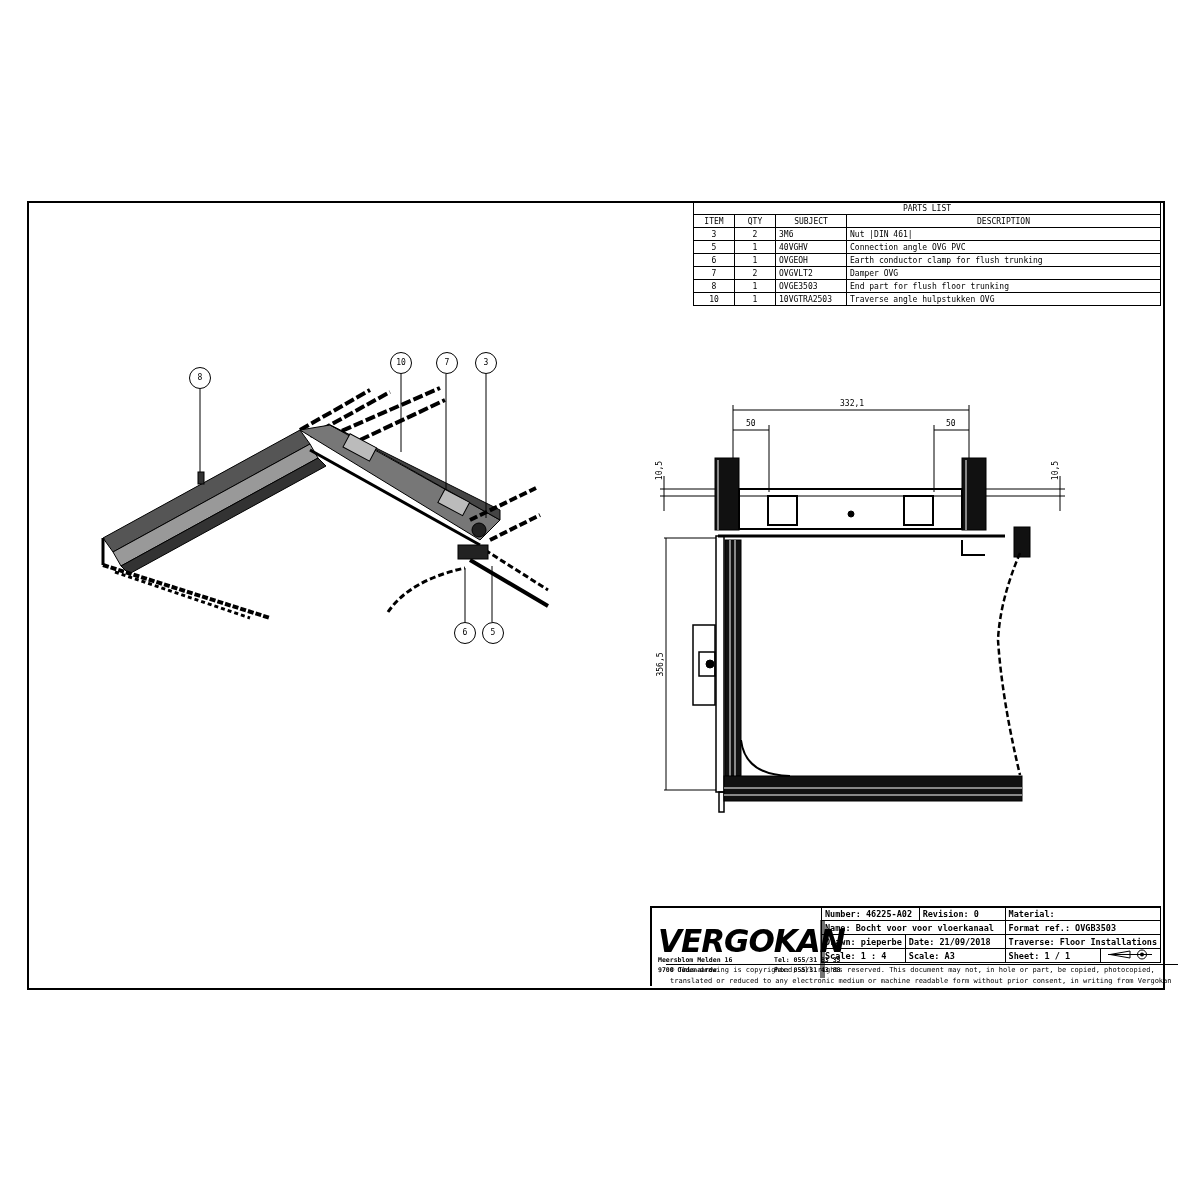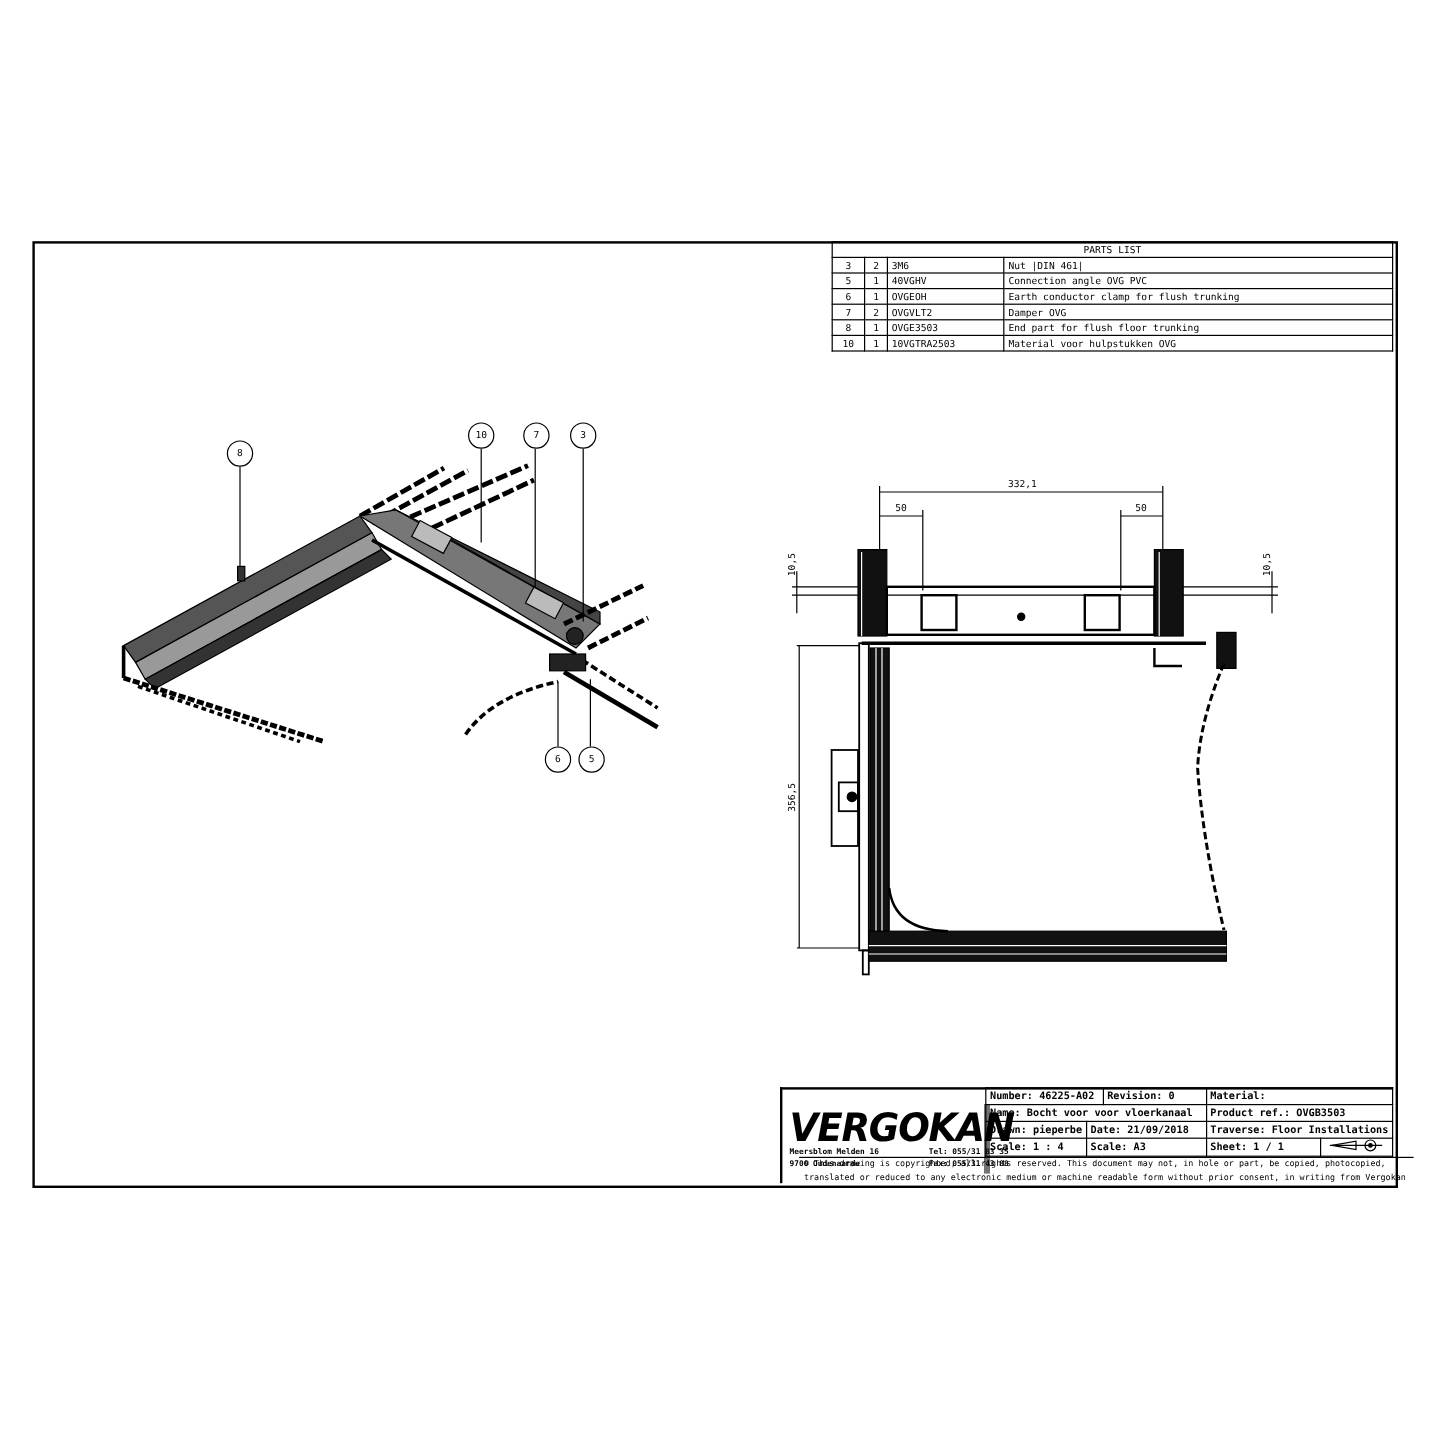--- a/index.html
+++ b/index.html
@@ -24,20 +24,26 @@
 <body>
 
 <div class="frame"></div>
 
 <table class="parts">
   <tbody>
       <tr>
         <th colspan="4">PARTS LIST</th>
       </tr>
   <tr>
+    <th style="width:34px">ITEM</th>
+    <th style="width:34px">QTY</th>
+    <th style="width:64px">SUBJECT</th>
+    <th>DESCRIPTION</th>
+  </tr>
+  <tr>
         <td class="c">3</td>
         <td class="c">2</td>
         <td>3M6</td>
         <td>Nut |DIN 461|</td>
       </tr>
   <tr>
         <td class="c">5</td>
         <td class="c">1</td>
         <td>40VGHV</td>
         <td>Connection angle OVG PVC</td>
@@ -57,21 +63,21 @@
   <tr>
         <td class="c">8</td>
         <td class="c">1</td>
         <td>OVGE3503</td>
         <td>End part for flush floor trunking</td>
       </tr>
   <tr>
         <td class="c">10</td>
         <td class="c">1</td>
         <td>10VGTRA2503</td>
-        <td>Material voor hulpstukken OVG</td>
+        <td>Traverse angle hulpstukken OVG</td>
       </tr>
 </tbody>
   </table>
 
 <svg class="drawing" viewBox="0 0 1191 1191" width="1191" height="1191">
   <g stroke="#000" fill="none">
 
     <polygon points="103,538 300,430 310,444 113,552" fill="#555"></polygon>
     <polygon points="113,552 310,444 318,458 121,566" fill="#999"></polygon>
     <polygon points="121,566 318,458 326,466 129,574" fill="#333"></polygon>
@@ -184,21 +190,21 @@
 </div>
 <table class="tbgrid">
   <tbody>
       <tr>
     <td colspan="2">Number: 46225-A02</td>
     <td>Revision: 0</td>
     <td colspan="2">Material:</td>
   </tr>
   <tr>
     <td colspan="3">Name: Bocht voor voor vloerkanaal</td>
-    <td colspan="2">Product ref.: OVGB3503</td>
+    <td colspan="2">Format ref.: OVGB3503</td>
   </tr>
   <tr>
     <td style="width:76px">Drawn: pieperbe</td>
     <td colspan="2">Date: 21/09/2018</td>
     <td colspan="2">Traverse: Floor Installations</td>
   </tr>
   <tr>
     <td>Scale: 1 : 4</td>
     <td colspan="2">Scale: A3</td>
     <td style="width:80px">Sheet: 1 / 1</td>

